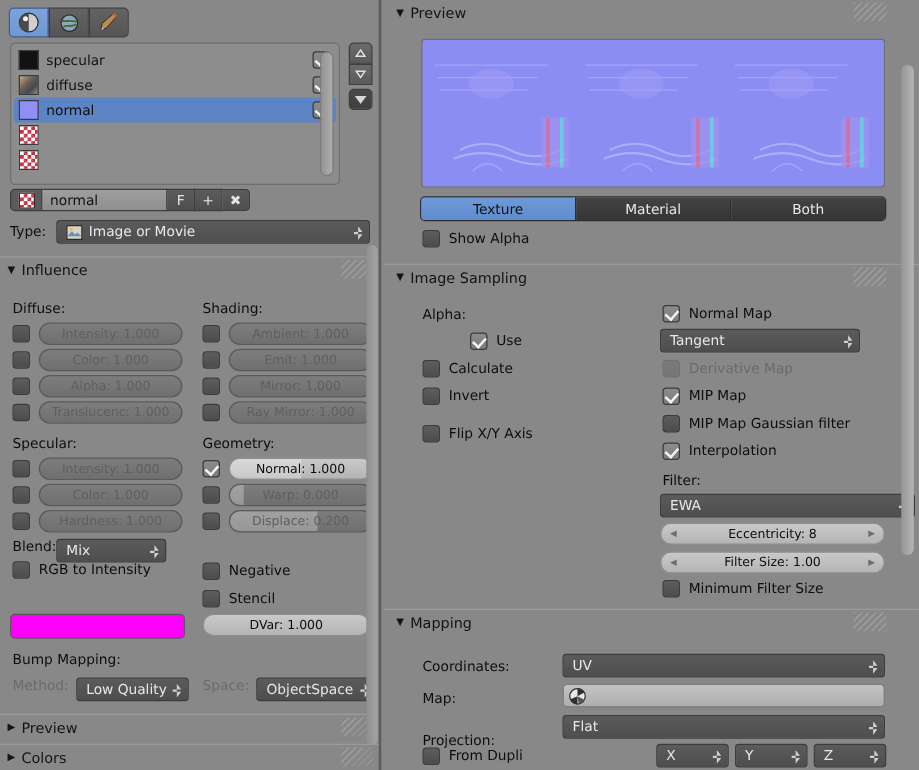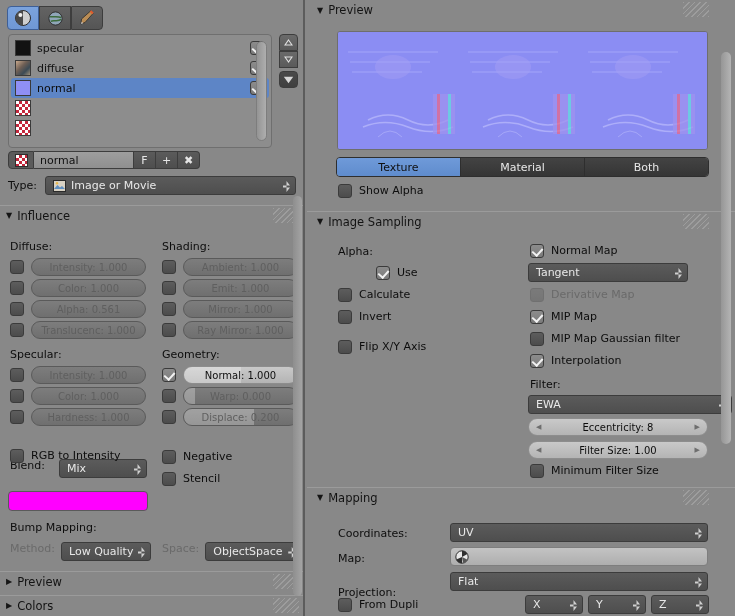--- a/index.html
+++ b/index.html
@@ -247,21 +247,21 @@
       </div>
       <div class="inf-line">
         <span class="chk"></span>
         <div class="slider">
             <span>Color: 1.000</span>
           </div>
       </div>
       <div class="inf-line">
         <span class="chk"></span>
         <div class="slider">
-            <span>Alpha: 0.561</span>
+            <span>Alpha: 1.000</span>
           </div>
       </div>
       <div class="inf-line">
         <span class="chk"></span>
         <div class="slider">
             <span>Translucenc: 1.000</span>
           </div>
       </div>
 
       <div class="lbl" style="margin:9px 0 5px">Specular:</div>
@@ -329,39 +329,42 @@
       </div>
       <div class="inf-line">
         <span class="chk"></span>
         <div class="slider">
           <i class="fill" style="width:62%"></i>
             <span>Displace: 0.200</span>
           </div>
       </div>
     </div>
 
-    <div class="abs row" style="left:10px; top:459px; gap:14px;">
+    <div class="abs row" style="left:10px; top:431px; gap:0;">
       <span class="lbl">Blend:</span>
       <div class="dropdown" style="width:88px">
         <span>Mix</span>
       </div>
     </div>
     <div class="abs row" style="left:162px; top:450px;">
       <span class="chk"></span>
       <span class="lbl">Negative</span>
     </div>
     <div class="abs row" style="left:10px; top:449px;">
       <span class="chk"></span>
       <span class="lbl">RGB to Intensity</span>
     </div>
     <div class="abs row" style="left:162px; top:472px;">
       <span class="chk"></span>
       <span class="lbl">Stencil</span>
     </div>
     <div class="abs" id="swatch" style="left: 8px; top: 491px; width: 140px; height: 20px; border-radius: 4px; border: 1px solid rgb(90, 90, 90); background: rgb(255, 0, 255);"></div>
+    <div class="abs slider on" style="left:162px; top:491px; width:134px;">
+      <span>DVar: 1.000</span>
+    </div>
 
     <div class="abs lbl" style="left:10px; top:521px;">Bump Mapping:</div>
     <div class="abs row" style="left:10px; top:542px; gap:6px;">
       <span class="lbl dim">Method:</span>
       <div class="dropdown" style="width:90px">
         <span>Low Quality</span>
       </div>
     </div>
     <div class="abs row" style="left:162px; top:542px; gap:6px;">
       <span class="lbl dim">Space:</span>

